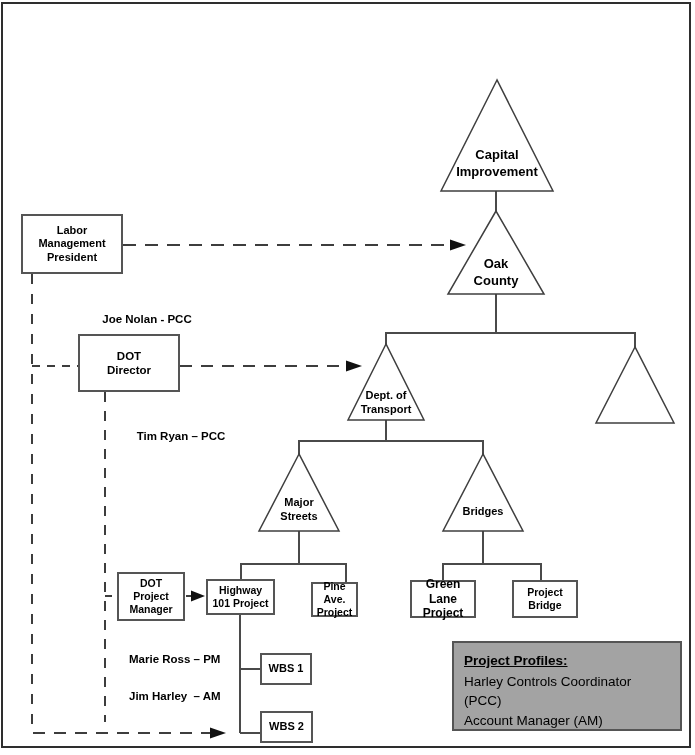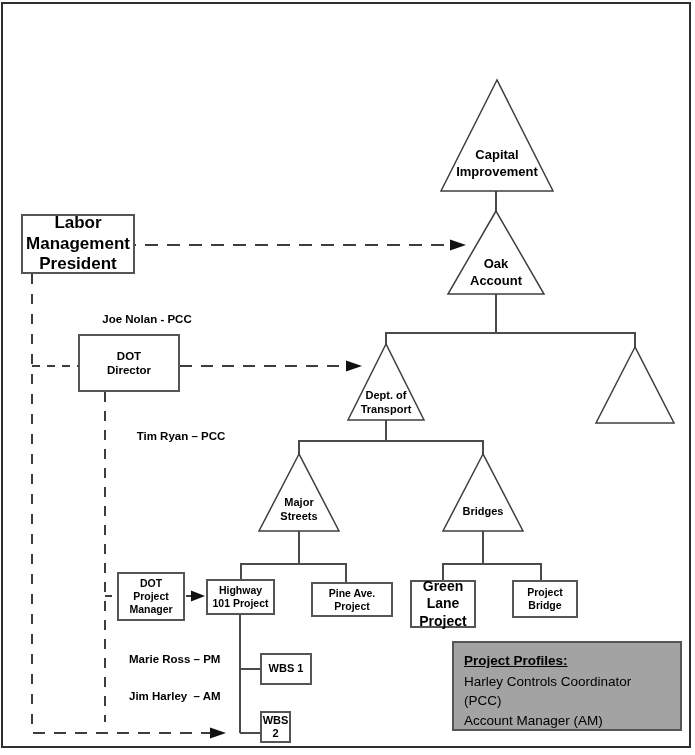--- a/index.html
+++ b/index.html
@@ -89,69 +89,69 @@
     <polygon class="tri" points="299,454 259,531 339,531"></polygon>
     <polygon class="tri" points="483,454 443,531 523,531"></polygon>
   </svg>
 
   <div class="tri-label" style="left:432px;top:147px;width:130px;font-size:13px;">
     <span>Capital</span>
     <span>Improvement</span>
   </div>
   <div class="tri-label" style="left:446px;top:256px;width:100px;font-size:13px;">
     <span>Oak</span>
-    <span>Account</span>
+    <span>County</span>
   </div>
   <div class="tri-label" style="left:336px;top:389px;width:100px;font-size:11px;">
     <span>Dept. of</span>
     <span>Transport</span>
   </div>
   <div class="tri-label" style="left:249px;top:496px;width:100px;font-size:11px;">
     <span>Major</span>
     <span>Streets</span>
   </div>
   <div class="tri-label" style="left:433px;top:505px;width:100px;font-size:11px;">
     <span>Bridges</span>
   </div>
 
-  <div class="node-box" style="left:21px;top:214px;width:114px;height:60px;font-size:17px;">
+  <div class="node-box" style="left:21px;top:214px;width:102px;height:60px;font-size:11px;">
     <span>Labor</span>
     <span>Management</span>
     <span>President</span>
   </div>
   <div class="node-box" style="left:78px;top:334px;width:102px;height:58px;font-size:11.5px;">
     <span>DOT</span>
     <span>Director</span>
   </div>
   <div class="node-box" style="left:117px;top:572px;width:68px;height:49px;font-size:10.5px;">
     <span>DOT</span>
     <span>Project</span>
     <span>Manager</span>
   </div>
   <div class="node-box" style="left:206px;top:579px;width:69px;height:36px;font-size:10.5px;">
     <span>Highway</span>
     <span>101 Project</span>
   </div>
-  <div class="node-box" style="left:311px;top:582px;width:82px;height:35px;font-size:10.5px;">
+  <div class="node-box" style="left:311px;top:582px;width:47px;height:35px;font-size:10.5px;">
     <span>Pine Ave.</span>
     <span>Project</span>
   </div>
-  <div class="node-box" style="left:410px;top:580px;width:66px;height:48px;font-size:14px;">
+  <div class="node-box" style="left:410px;top:580px;width:66px;height:38px;font-size:12px;">
     <span>Green</span>
     <span>Lane</span>
     <span>Project</span>
   </div>
   <div class="node-box" style="left:512px;top:580px;width:66px;height:38px;font-size:10.5px;">
     <span>Project</span>
     <span>Bridge</span>
   </div>
   <div class="node-box" style="left:260px;top:653px;width:52px;height:32px;font-size:11px;">
     <span>WBS 1</span>
   </div>
-  <div class="node-box" style="left:260px;top:711px;width:31px;height:32px;font-size:11px;text-align:center;">
+  <div class="node-box" style="left:260px;top:711px;width:53px;height:32px;font-size:11px;text-align:center;">
     <span>WBS 2</span>
   </div>
 
   <div class="annot" style="left:87px;top:289px;width:120px;text-align:center;">
     <span>Joe Nolan - PCC</span>
   </div>
   <div class="annot" style="left:121px;top:406px;width:120px;text-align:center;">
     <span>Tim Ryan – PCC</span>
   </div>
   <div class="annot" style="left:129px;top:629px;text-align:left;">

